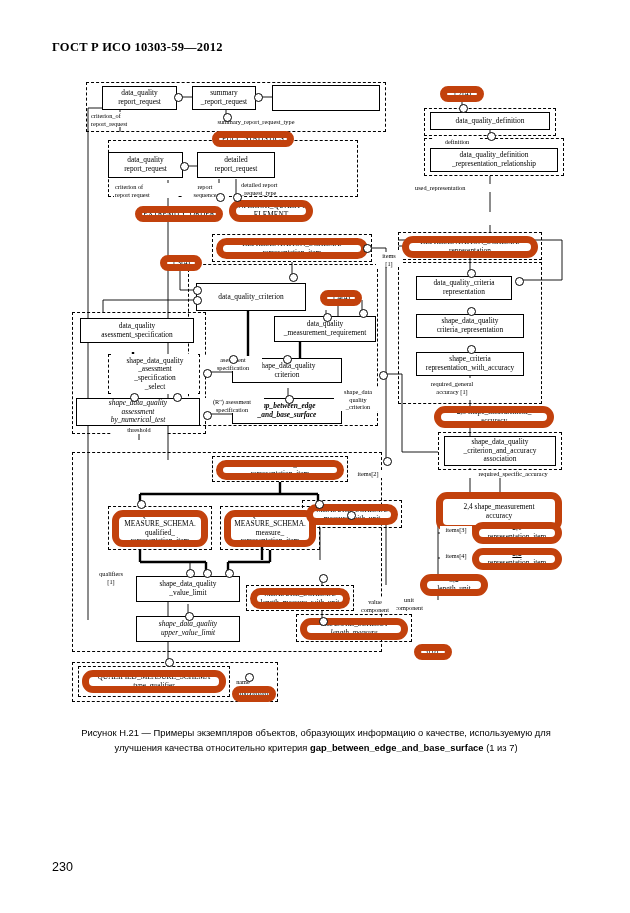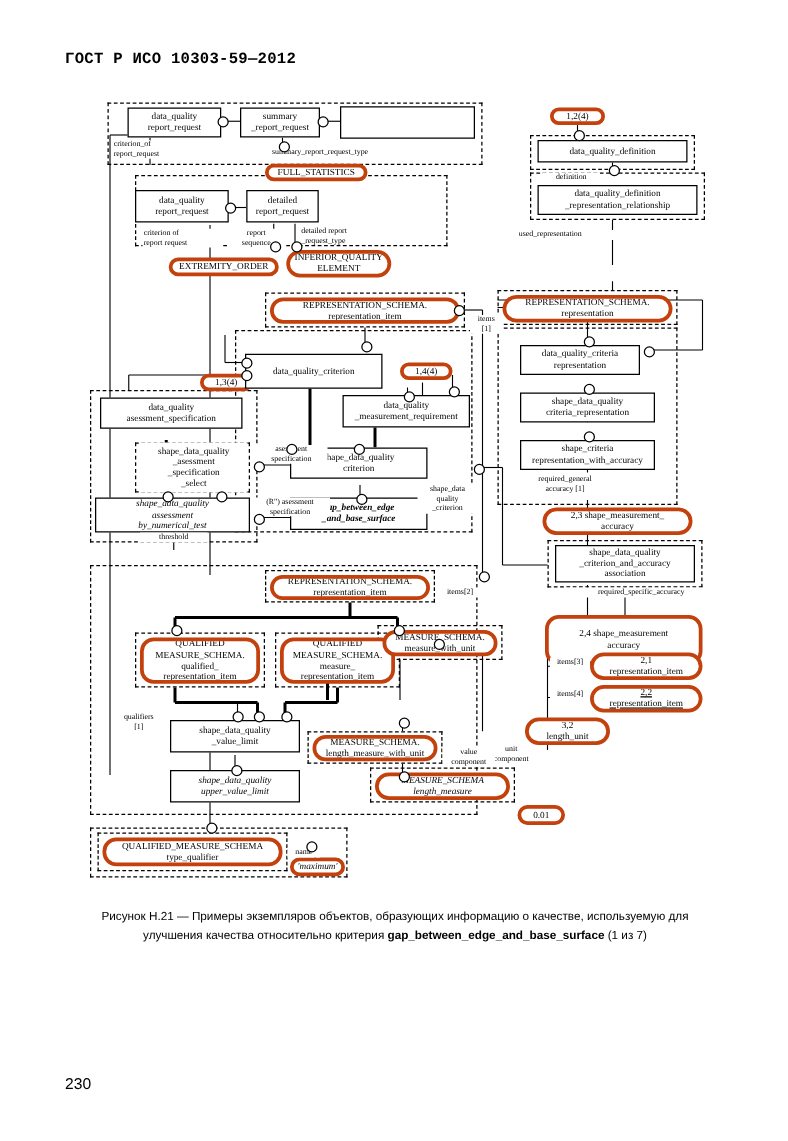--- a/index.html
+++ b/index.html
@@ -1,37 +1,37 @@
 <!DOCTYPE html>
 <html><head>
 <meta charset="utf-8">
 <style>
   html,body{margin:0;padding:0;background:#ffffff;}
   body{width:630px;height:913px;position:relative;
        font-family:"Liberation Serif", serif;color:#000;}
 
   
-  #page-header{position:absolute;left:52px;top:40px;font-family:Liberation Mono, monospace;
+  #page-header{position:absolute;left:52px;top:40px;font-family:Liberation Serif, serif;
                font-weight:bold;font-size:12.5px;letter-spacing:.2px;}
   #page-number{position:absolute;left:52px;top:860px;font-family:"Liberation Sans",sans-serif;
                font-size:12.5px;}
   #caption{position:absolute;left:56px;top:726px;width:520px;text-align:center;
            font-family:"Liberation Sans",sans-serif;font-size:9.4px;line-height:1.55;}
   #caption b{font-weight:bold;}
 
   
   #diagram{position:absolute;left:0;top:0;width:630px;height:720px;}
   #wires{position:absolute;left:0;top:0;width:630px;height:720px;}
 
   
   .nd{position:absolute;box-sizing:border-box;display:flex;align-items:center;
       justify-content:center;text-align:center;background:#fff;
       font-size:7.4px;line-height:1.18;padding:1px 2px;overflow:hidden;z-index:4;}
   .box{border:1px solid #000;}
-  .oval{border:3px solid #c2410c;border-radius:11px;}
+  .oval{border:7px solid #c2410c;border-radius:11px;}
   .ital{font-style:italic;}
   .bold{font-weight:bold;}
 
   
   .frame{position:absolute;box-sizing:border-box;border:1.6px dashed #000;z-index:1;
          background:transparent;}
   .frame.thin{border-width:1.2px;}
 
   
   .lbl{position:absolute;font-size:6.3px;line-height:1.2;text-align:center;
@@ -211,36 +211,36 @@
   <div class="circ" style="left:319px;top:617px;"></div>
   <div class="circ" style="left:165px;top:658px;"></div>
   <div class="circ" style="left:245px;top:673px;"></div>
 
   <div class="nd box" style="left:102px;top:86px;width:75px;height:24px;">data_quality<br>report_request</div>
   <div class="nd box" style="left:192px;top:86px;width:64px;height:24px;">summary<br>_report_request</div>
   <div class="nd box" style="left:272px;top:85px;width:108px;height:26px;"></div>
   <div class="nd oval" style="left:212px;top:131px;width:82px;height:14px;">FULL_STATISTICS</div>
 
   <div class="nd box" style="left:108px;top:152px;width:75px;height:26px;">data_quality<br>report_request</div>
-  <div class="nd box" style="left:197px;top:152px;width:58px;height:26px;">detailed<br>report_request</div>
+  <div class="nd box" style="left:197px;top:152px;width:78px;height:26px;">detailed<br>report_request</div>
   <div class="nd oval" style="left:135px;top:206px;width:88px;height:15px;">EXTREMITY_ORDER</div>
   <div class="nd oval" style="left:229px;top:200px;width:84px;height:22px;">INFERIOR_QUALITY<br>ELEMENT</div>
 
   <div class="nd oval" style="left:440px;top:86px;width:44px;height:14px;">1,2(4)</div>
   <div class="nd box" style="left:430px;top:112px;width:120px;height:18px;">data_quality_definition</div>
   <div class="nd box" style="left:430px;top:148px;width:128px;height:24px;">data_quality_definition<br>_representation_relationship</div>
 
   <div class="nd oval" style="left:402px;top:236px;width:136px;height:22px;">REPRESENTATION_SCHEMA.<br>representation</div>
   <div class="nd box" style="left:416px;top:276px;width:96px;height:24px;">data_quality_criteria<br>representation</div>
   <div class="nd box" style="left:416px;top:314px;width:108px;height:24px;">shape_data_quality<br>criteria_representation</div>
   <div class="nd box" style="left:416px;top:352px;width:108px;height:24px;">shape_criteria<br>representation_with_accuracy</div>
   <div class="nd oval" style="left:434px;top:406px;width:120px;height:22px;">2,3 shape_measurement_<br>accuracy</div>
 
   <div class="nd oval" style="left:216px;top:238px;width:152px;height:21px;">REPRESENTATION_SCHEMA.<br>representation_item</div>
-  <div class="nd oval" style="left:160px;top:255px;width:42px;height:14px;margin-top:44px;">1,3(4)</div>
+  <div class="nd oval" style="left:160px;top:255px;width:42px;height:14px;">1,3(4)</div>
   <div class="nd box" style="left:196px;top:283px;width:110px;height:28px;">data_quality_criterion</div>
   <div class="nd oval" style="left:320px;top:290px;width:42px;height:14px;">1,4(4)</div>
   <div class="nd box" style="left:274px;top:316px;width:102px;height:26px;">data_quality<br>_measurement_requirement</div>
 
   <div class="nd box" style="left:80px;top:318px;width:114px;height:25px;">data_quality<br>asessment_specification</div>
   <div class="nd box" style="left:112px;top:354px;width:86px;height:40px;border:none;">shape_data_quality<br>_asessment<br>_specification<br>_select</div>
   <div class="nd box ital" style="left:76px;top:398px;width:124px;height:28px;">shape_data_quality<br>assessment<br>by_numerical_test</div>
 
   <div class="nd box" style="left:232px;top:358px;width:110px;height:25px;">shape_data_quality<br>criterion</div>
   <div class="nd box ital bold" style="left:232px;top:398px;width:110px;height:26px;">gap_between_edge<br>_and_base_surface</div>

